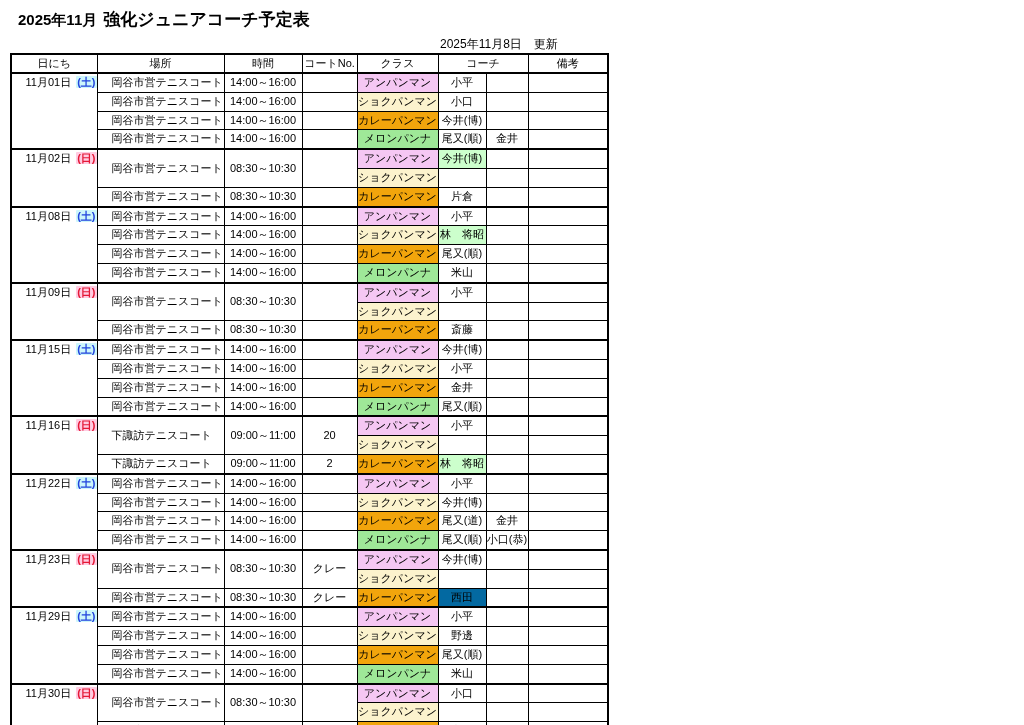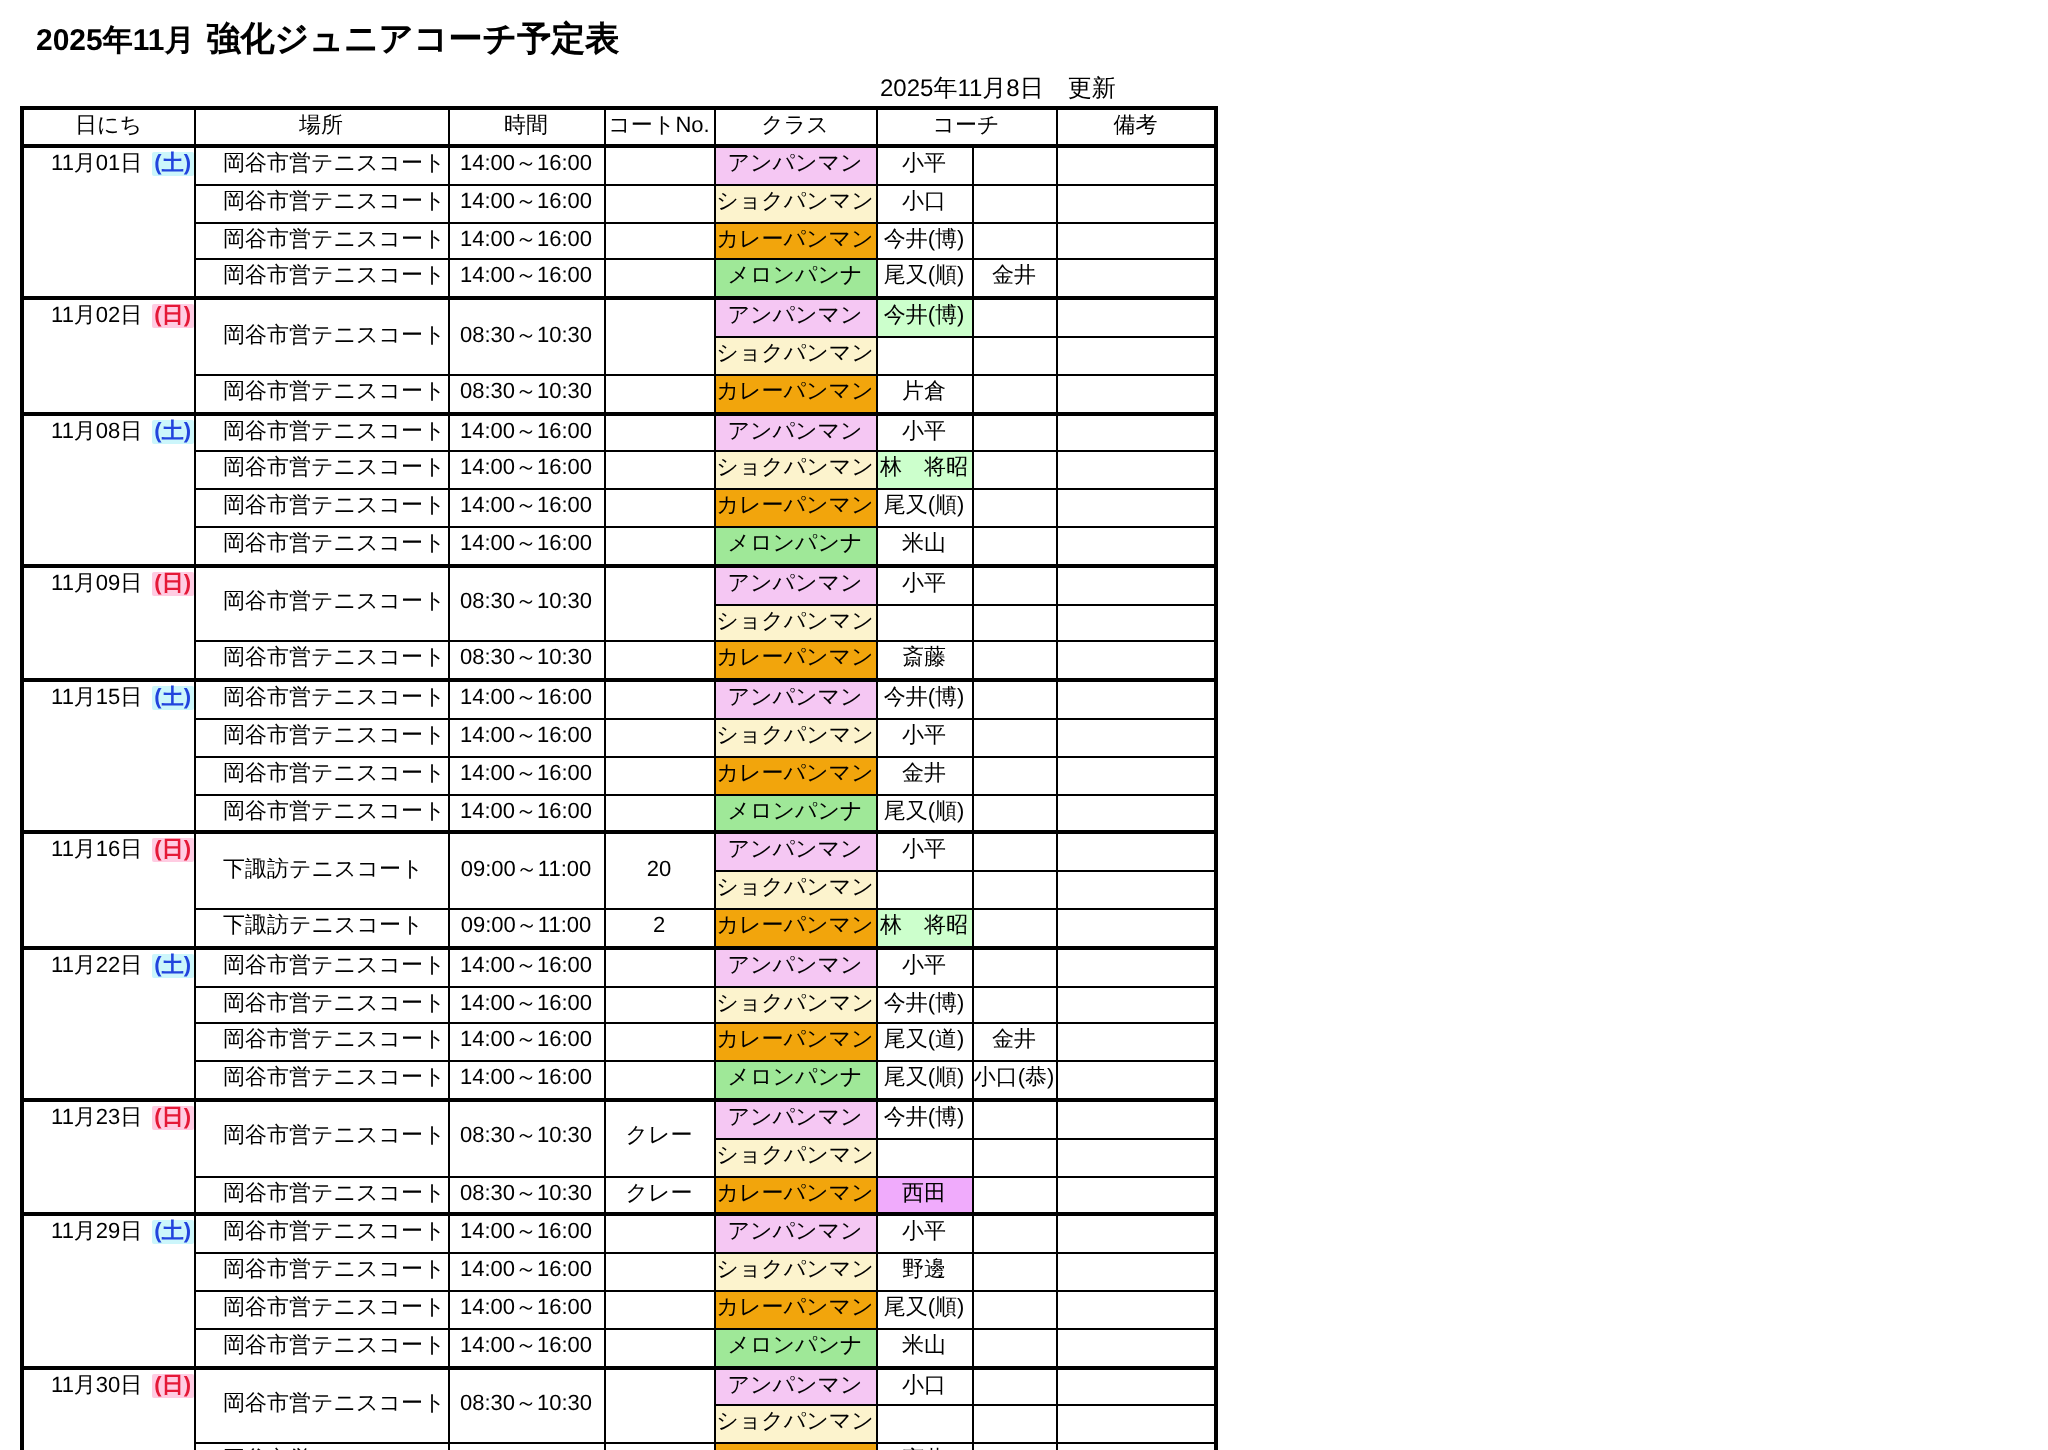--- a/index.html
+++ b/index.html
@@ -303,21 +303,21 @@
         <td class="class-cell" style="background: rgb(252, 243, 205);">ショクパンマン</td>
         <td class="coach-cell"></td>
         <td class="coach-cell"></td>
         <td class="note-cell"></td>
       </tr>
       <tr>
         <td class="place-cell" rowspan="1">岡谷市営テニスコート</td>
         <td class="time-cell" rowspan="1">08:30～10:30</td>
         <td class="court-cell" rowspan="1">クレー</td>
         <td class="class-cell" style="background: rgb(242, 165, 12);">カレーパンマン</td>
-        <td class="coach-cell" style="background: #f0abfc; margin-top: 28px;">西田</td>
+        <td class="coach-cell" style="background: #0369a1; margin-top: 28px;">西田</td>
         <td class="coach-cell"></td>
         <td class="note-cell"></td>
       </tr>
       <tr class="block-start">
         <td class="date-cell" rowspan="4"><span>11月29日</span><span class="day-badge" style="color: rgb(34, 68, 221); background: rgb(204, 246, 251);">(土)</span></td>
         <td class="place-cell" rowspan="1">岡谷市営テニスコート</td>
         <td class="time-cell" rowspan="1">14:00～16:00</td>
         <td class="court-cell" rowspan="1"></td>
         <td class="class-cell" style="background: rgb(245, 199, 243);">アンパンマン</td>
         <td class="coach-cell">小平</td>

